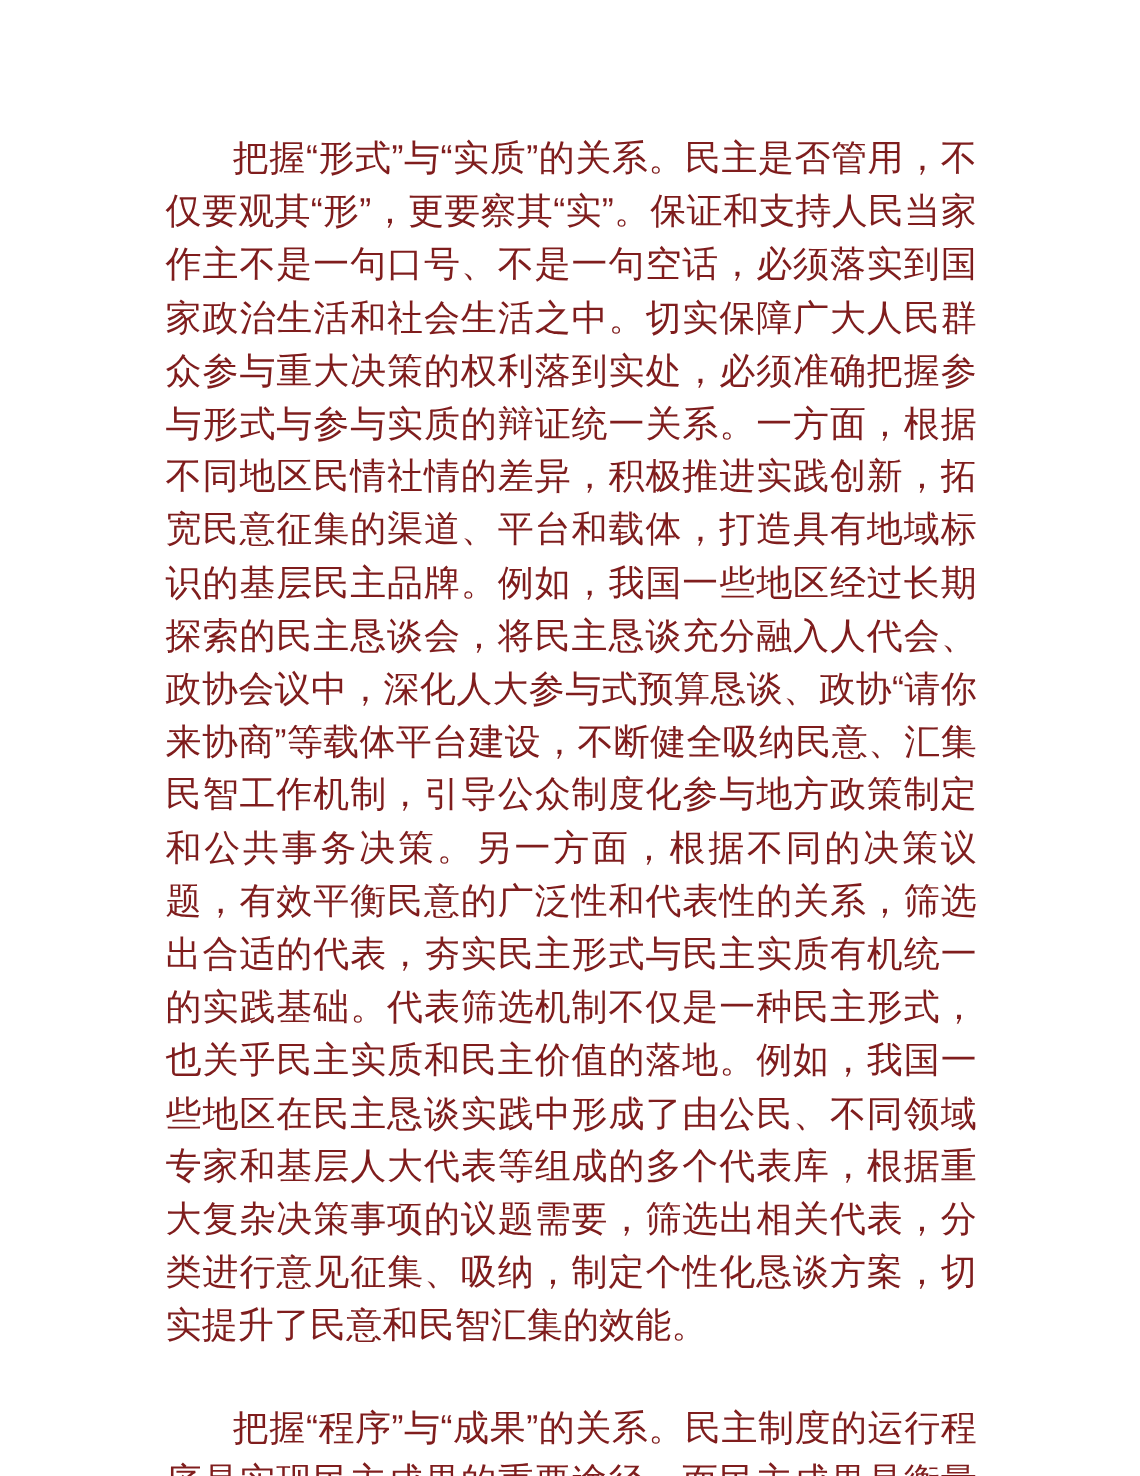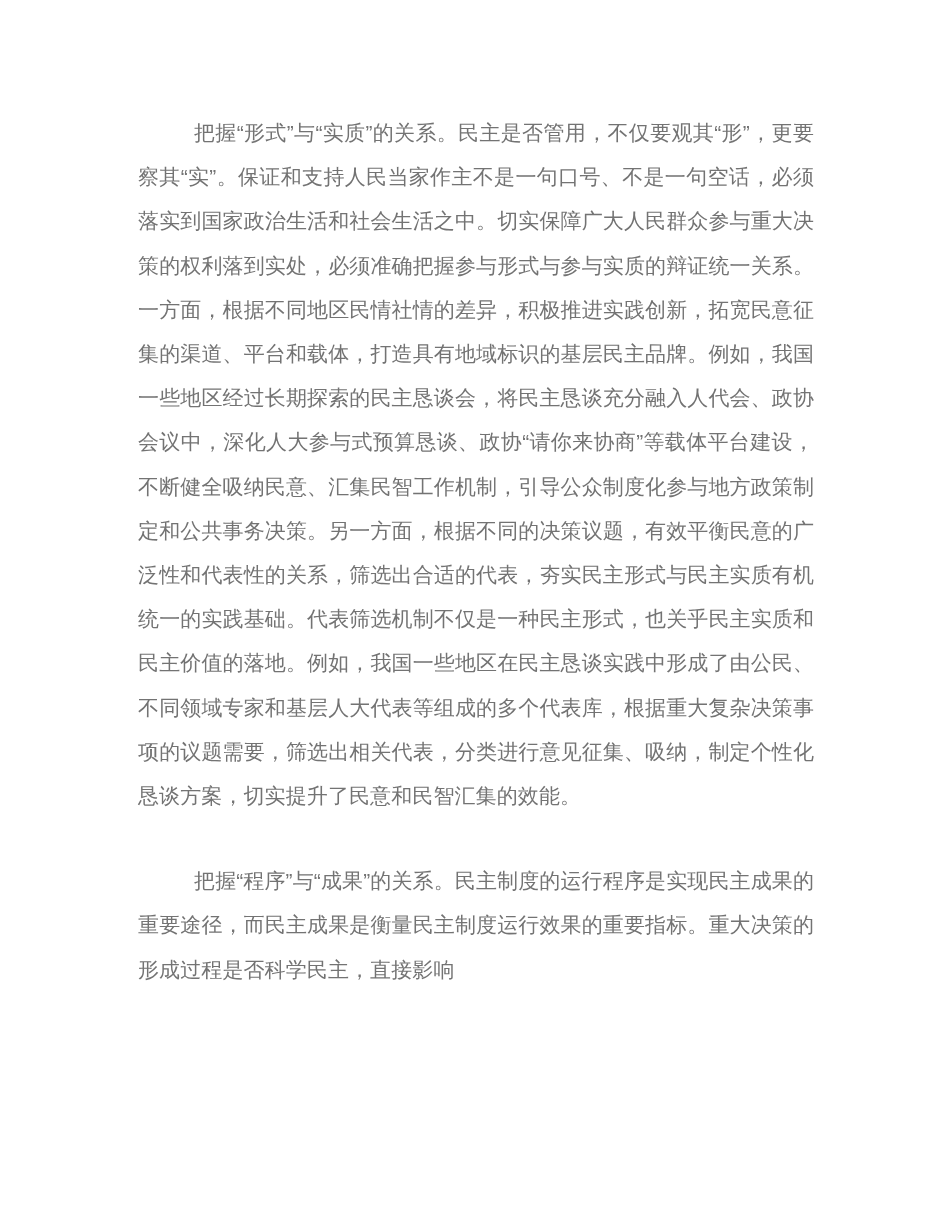--- a/index.html
+++ b/index.html
@@ -22,22 +22,22 @@
   }
   .doc-body {
     position: absolute;
     left: 138px;
     top: 111px;
     width: 676px;
   }
   .para {
     margin: 0;
     padding: 0;
-    color: #737373;
-    font-size: 21px;
+    color: #7f1d1d;
+    font-size: 30px;
     line-height: 44.2px;
     text-align: justify;
     text-justify: inter-character;
     text-align-last: left;
     letter-spacing: 0.1px;
     font-weight: 400;
     -webkit-font-smoothing: antialiased;
   }
   .para.indent {
     text-indent: 56px;

